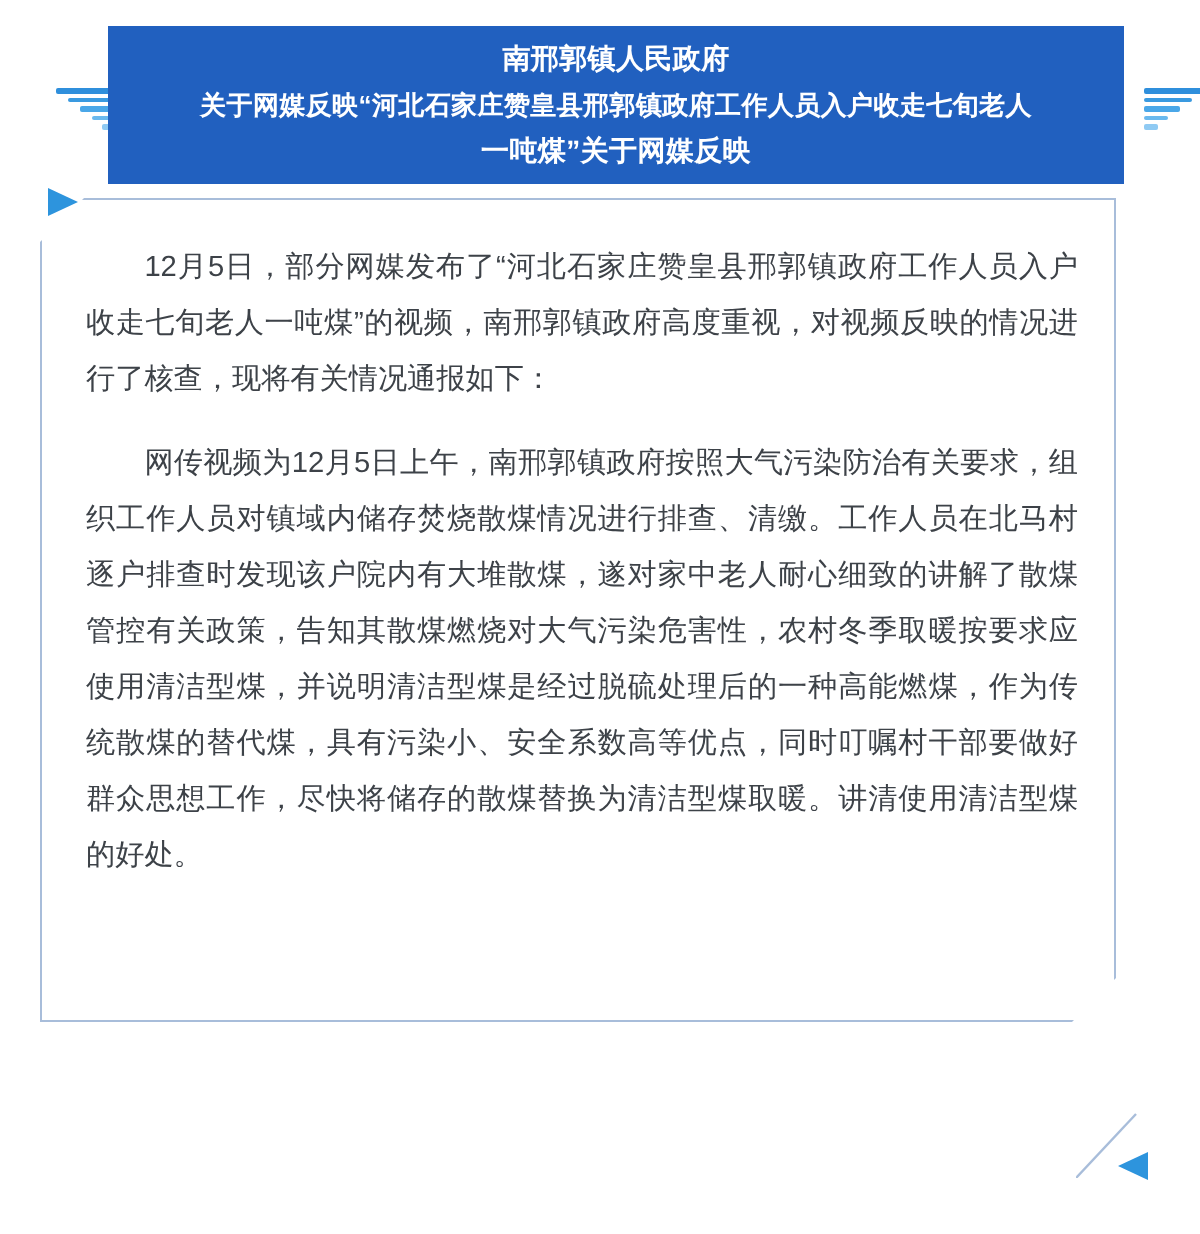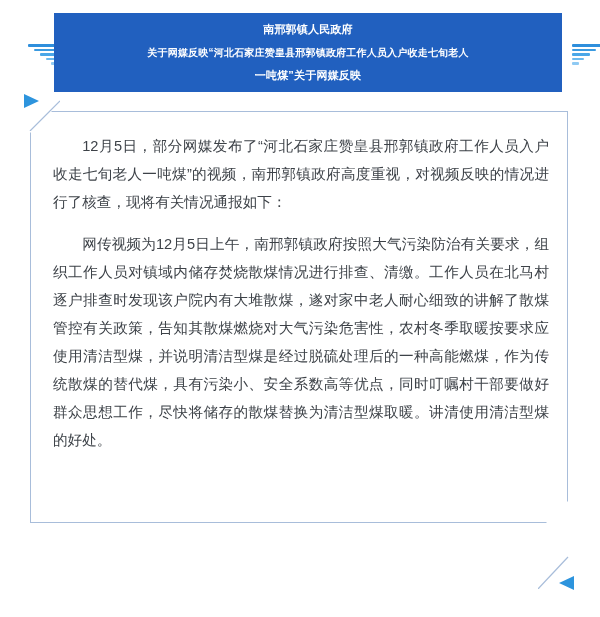--- a/index.html
+++ b/index.html
@@ -34,29 +34,29 @@
     background: #2160bf;
     display: flex;
     flex-direction: column;
     align-items: center;
     justify-content: center;
     box-sizing: border-box;
     padding: 4px 12px;
   }
   .header-line {
     color: #ffffff;
-    font-size: 11px;
+    font-size: 14px;
     font-weight: bold;
     line-height: 23px;
     text-align: center;
     letter-spacing: 0.2px;
     white-space: nowrap;
   }
   .header-line.wide {
-    font-size: 10px;
+    font-size: 13px;
   }
 
   
   .side-deco {
     position: absolute;
     top: 44px;
     width: 30px;
     height: 22px;
   }
   #side-deco-left { left: 28px; }
@@ -71,30 +71,29 @@
   }
   .side-deco .bar:nth-child(1){ top: 0px;    width: 30px; background:#2f8fdc; }
   .side-deco .bar:nth-child(2){ top: 4.6px;  width: 24px; background:#3a9ae0; }
   .side-deco .bar:nth-child(3){ top: 9.2px;  width: 18px; background:#4aa7e8; }
   .side-deco .bar:nth-child(4){ top: 13.8px; width: 12px; background:#6ab9ee; }
   .side-deco .bar:nth-child(5){ top: 18.4px; width: 7px;  background:#8fcaf3; }
 
   
   #content-box {
     position: absolute;
-    left: 30px;
+    left: 20px;
     top: 99px;
     width: 538px;
     height: 412px;
     background: #ffffff;
     border: 1px solid #a8bdda;
     box-sizing: border-box;
     -webkit-clip-path: polygon(22px 0, 100% 0, 100% calc(100% - 22px), calc(100% - 22px) 100%, 0 100%, 0 22px);
     clip-path: polygon(22px 0, 100% 0, 100% calc(100% - 22px), calc(100% - 22px) 100%, 0 100%, 0 22px);
-    margin-top: 12px;
   }
   
   #corner-line-tl {
     position: absolute;
     left: 28px;
     top: 99px;
     width: 32px;
     height: 32px;
     pointer-events: none;
   }

